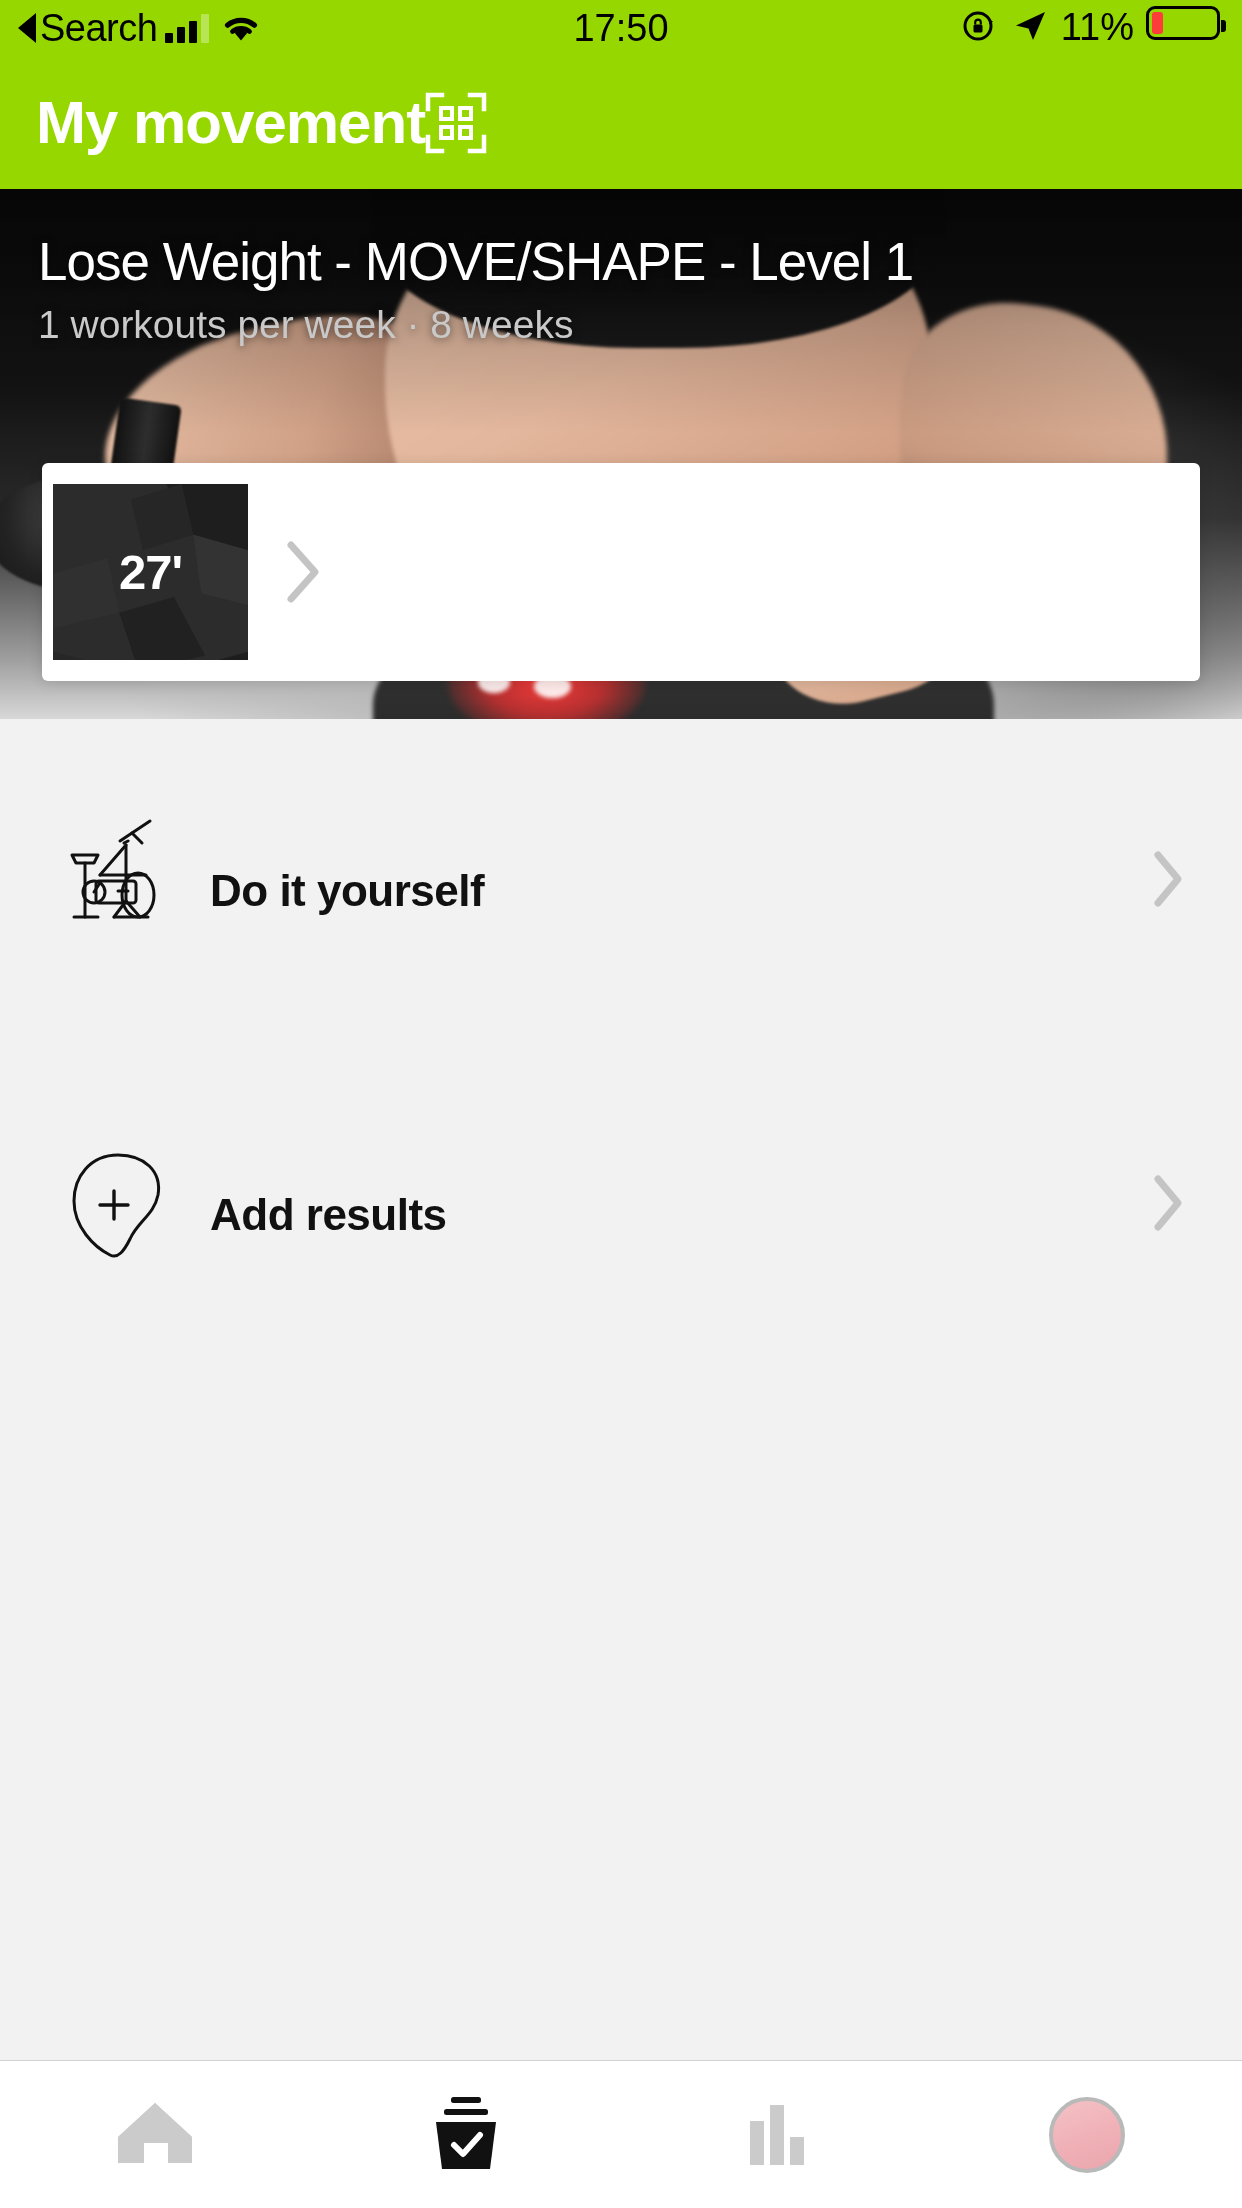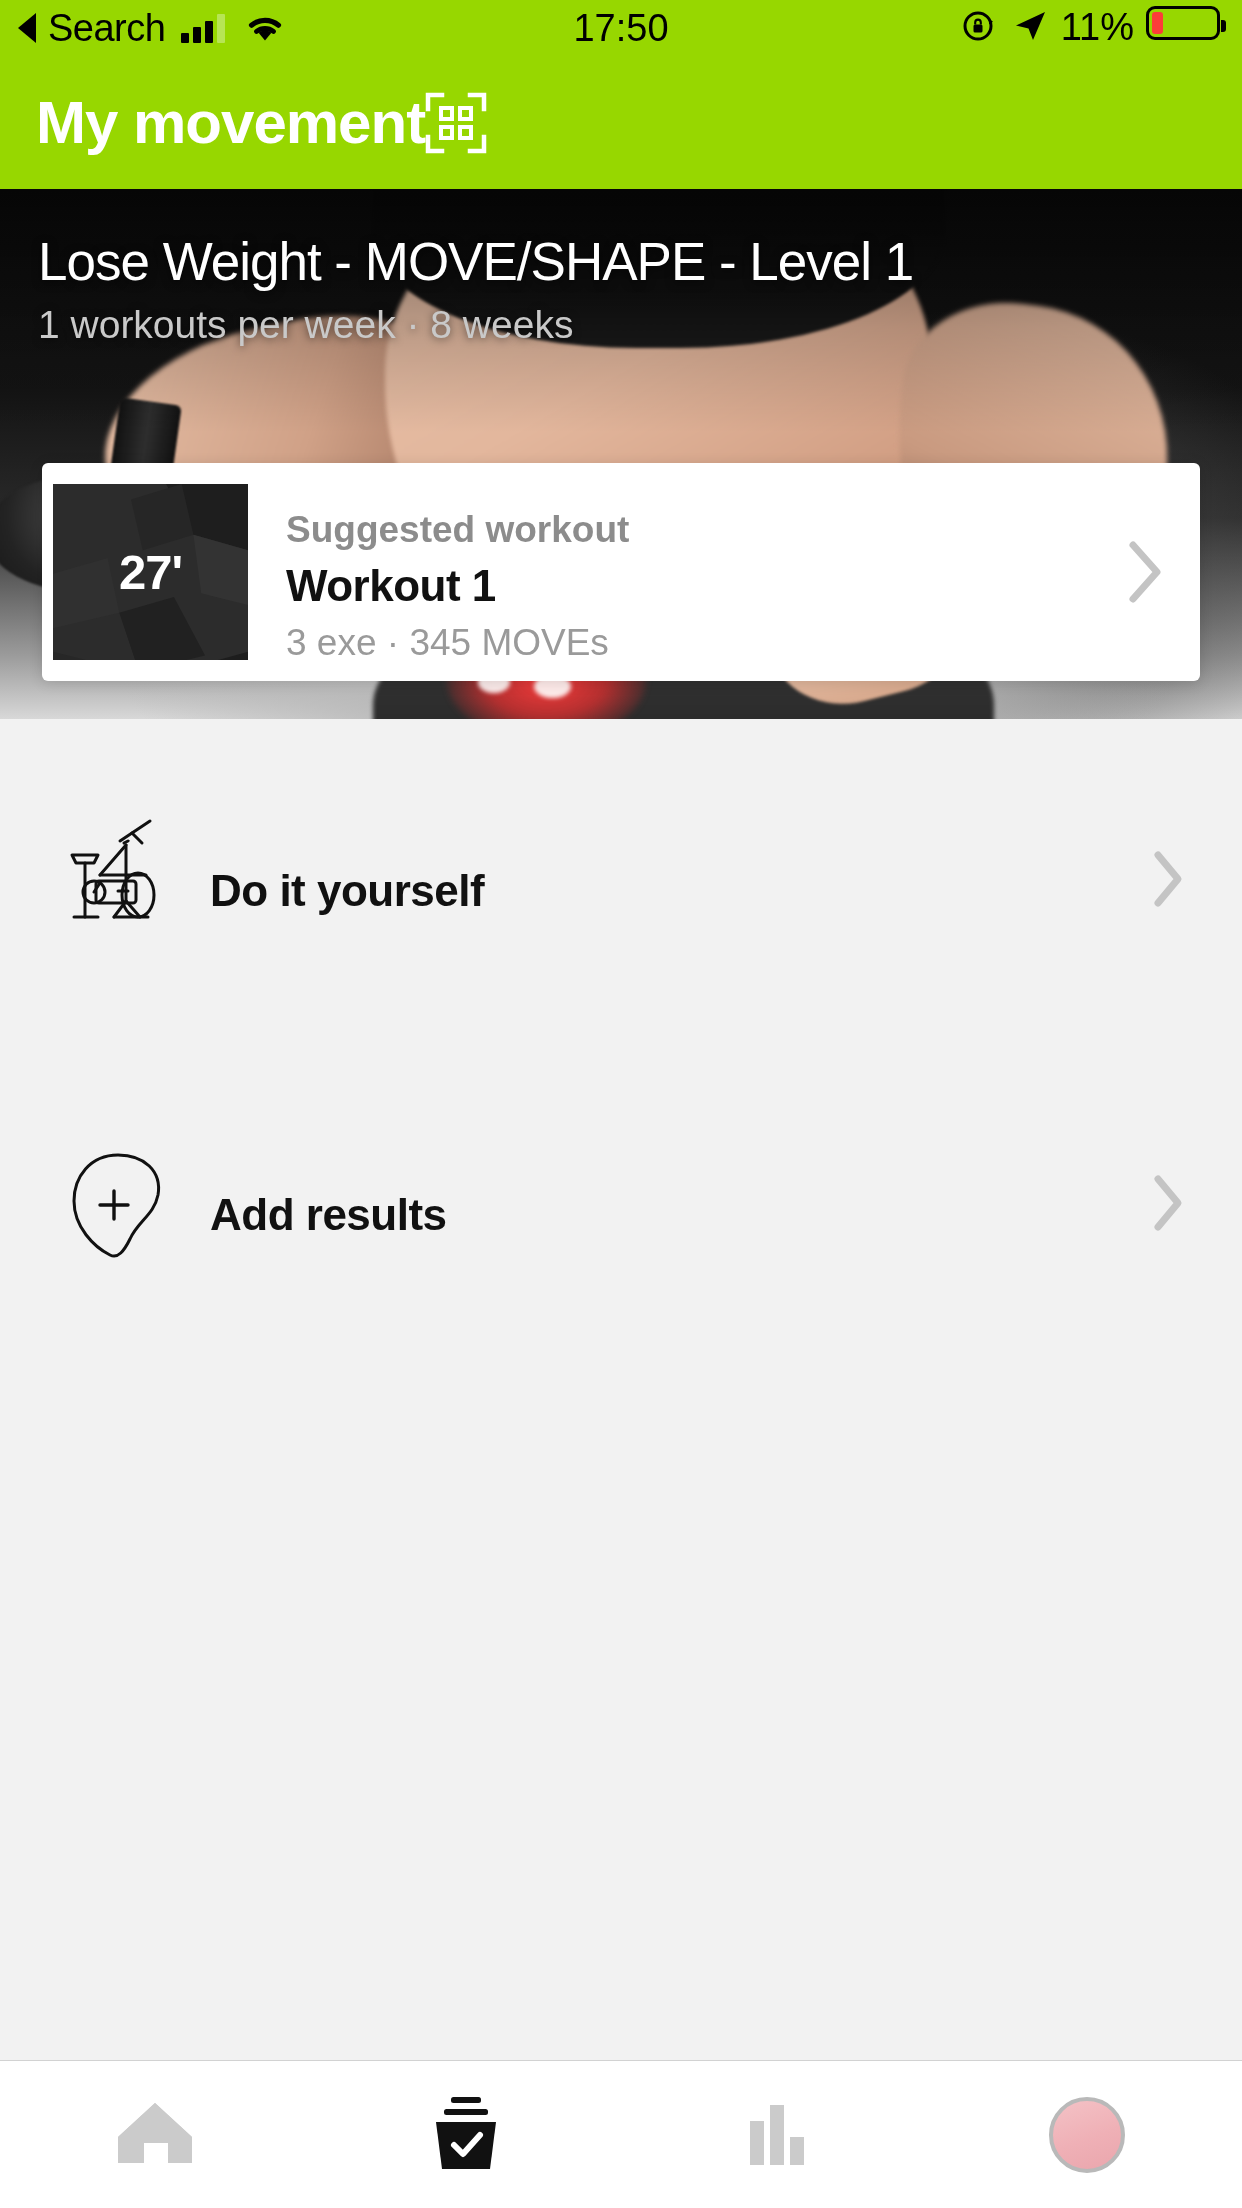--- a/index.html
+++ b/index.html
@@ -10,21 +10,21 @@
     overflow:hidden;
   }
   #app { position:relative; width:1242px; height:2208px; display:flex; flex-direction:column; }
 
   
   .statusbar {
     height:56px; background:#97d700; flex:0 0 56px;
     display:flex; align-items:center; position:relative;
     padding:0 22px 0 18px;
   }
-  .sb-left { display:flex; align-items:center; gap:10px; }
+  .sb-left { display:flex; align-items:center; gap:2px; }
   .sb-back-tri {
     width:0;height:0;
     border-top:15px solid transparent;
     border-bottom:15px solid transparent;
     border-right:18px solid #000;
     margin-right:2px;
   }
   .sb-search-text { font-size:38px; color:#000; letter-spacing:-.5px; line-height:1; }
   .sb-signal { display:flex; align-items:flex-end; gap:4px; height:30px; margin-left:6px; }
   .sb-signal i { width:8px; background:#000; border-radius:1px; display:block; }
@@ -287,25 +287,20 @@
           <rect width="100" height="120" fill="#2c2c2c"></rect>
           <polygon points="58,0 100,0 100,34 72,26" fill="#1e1e1e"></polygon>
           <polygon points="40,8 66,0 72,26 46,34" fill="#262626"></polygon>
           <polygon points="0,46 28,38 34,66 0,74" fill="#303030"></polygon>
           <polygon points="34,66 62,58 78,88 44,96" fill="#212121"></polygon>
           <polygon points="0,86 40,96 30,120 0,120" fill="#272727"></polygon>
           <polygon points="64,96 100,86 100,120 58,120" fill="#1d1d1d"></polygon>
           <polygon points="72,26 100,34 100,62 76,56" fill="#333"></polygon>
         </svg>
         <span class="sc-dur">27'</span>
-      </div>
-      <div class="sc-body">
-        <div class="sc-kicker">Suggested workout</div>
-        <div class="sc-title">Workout 1</div>
-        <div class="sc-meta">3 exe · 345 MOVEs</div>
       </div>
       <div class="sc-arrow">
         <svg width="40" height="66" viewBox="0 0 40 66">
           <path d="M8 6 L32 33 L8 60" stroke="#c4c4c4" stroke-width="7" fill="none" stroke-linecap="round" stroke-linejoin="round"></path>
         </svg>
       </div>
     </div>
 
     <div class="rows">
 

